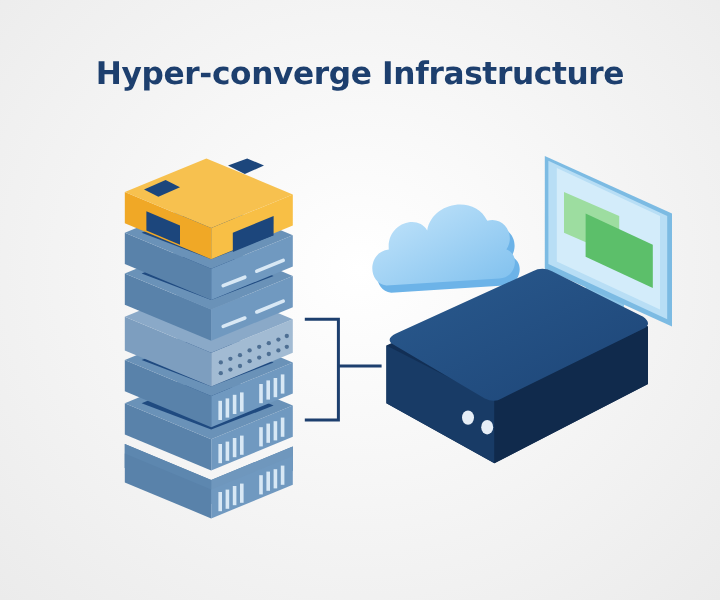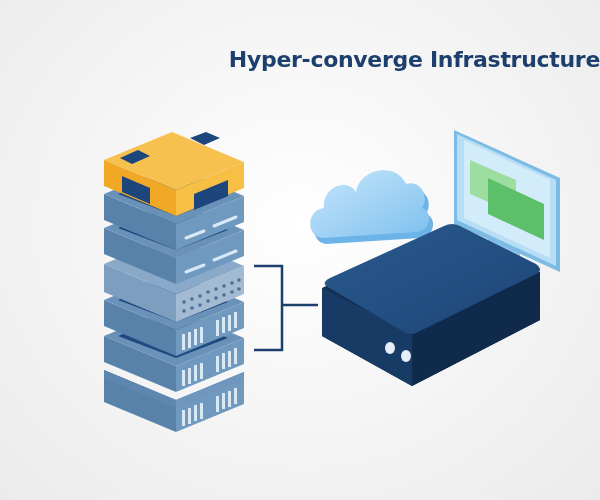--- a/index.html
+++ b/index.html
@@ -4,24 +4,24 @@
   <style>
     html, body { margin: 0; padding: 0; }
     body {
       width: 600px; height: 500px; overflow: hidden;
       background: radial-gradient(ellipse at 50% 45%, #ffffff 0%, #f4f4f4 55%, #ebebeb 100%);
       font-family: "DejaVu Sans", sans-serif;
       position: relative;
     }
     .title {
       position: absolute; left: 0; right: 0; top: 47px;
-      text-align: right;
+      text-align: center;
       font-family: "DejaVu Sans", sans-serif;
       font-weight: bold;
-      font-size: 22px;
+      font-size: 26px;
       letter-spacing: -0.3px;
       color: #1d3f6e;
     }
     svg.scene { position: absolute; left: 0; top: 0; }
   </style>
 </head>
 <body>
 
 <div class="title">Hyper-converge Infrastructure</div>
 

